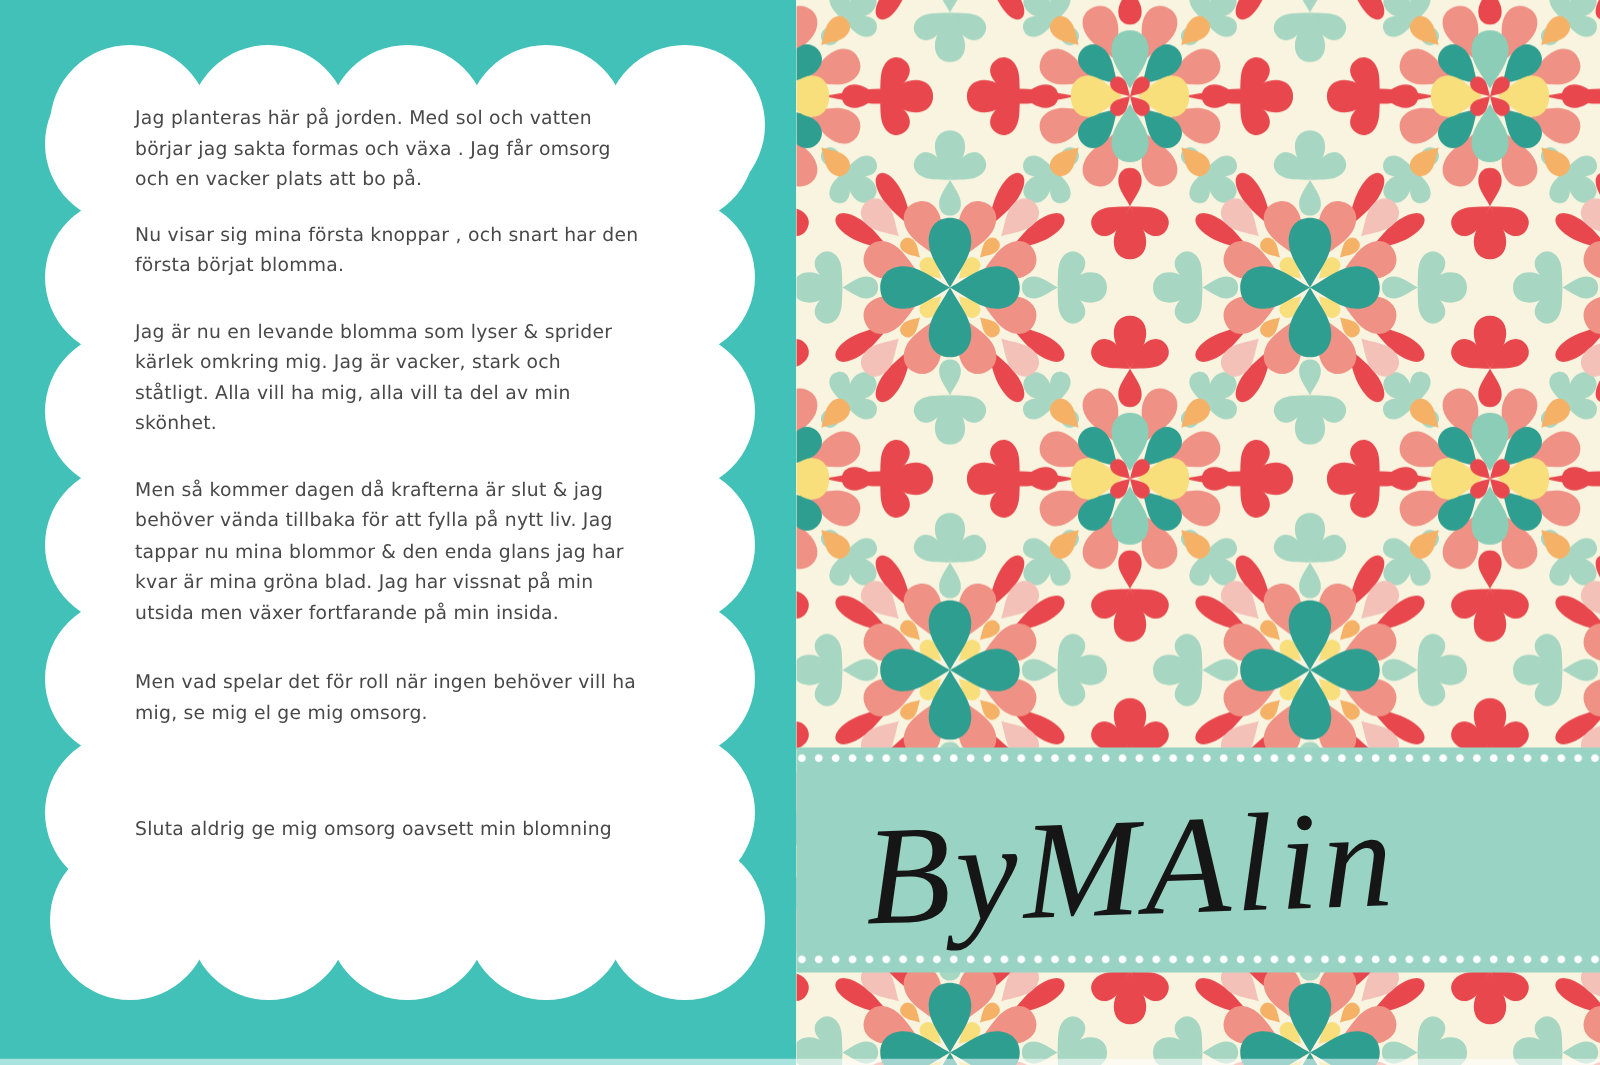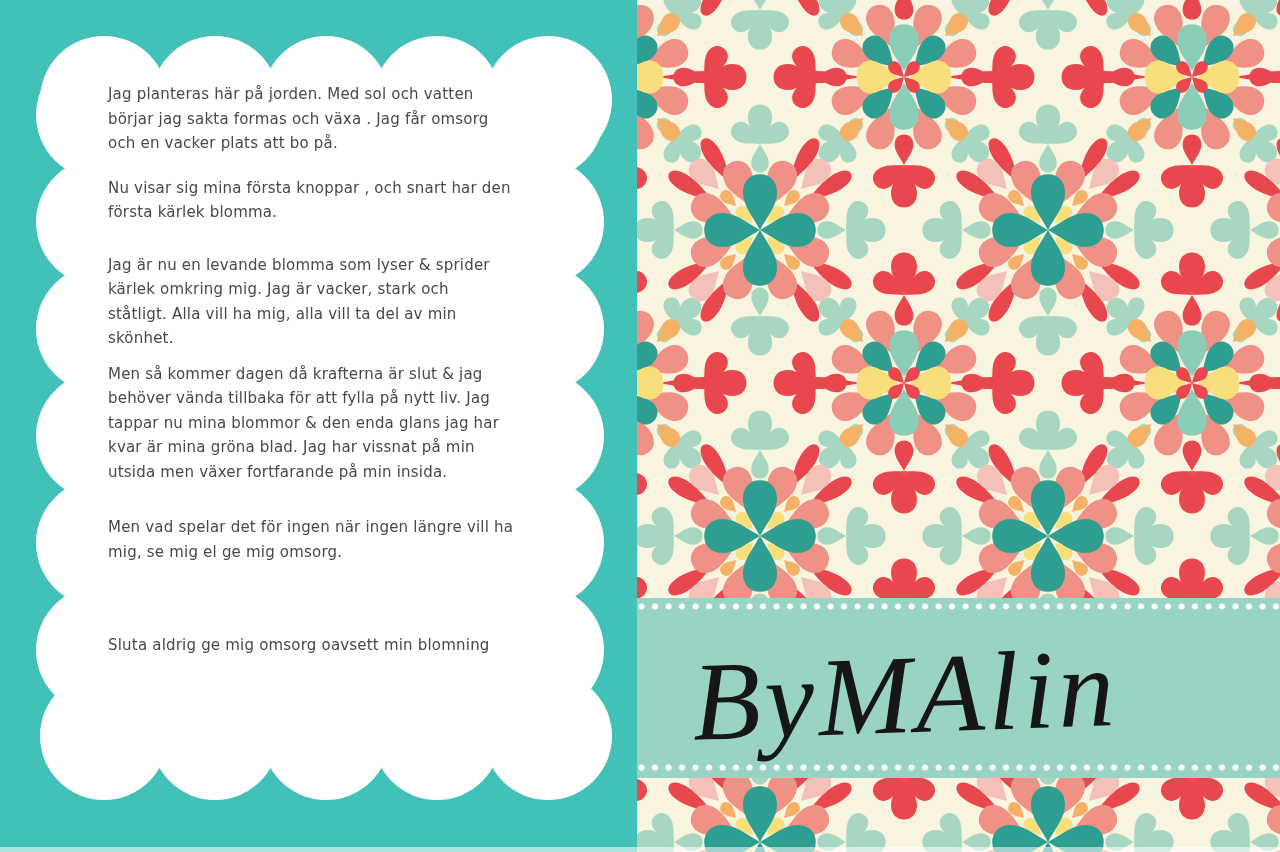--- a/index.html
+++ b/index.html
@@ -16,21 +16,21 @@
   .canvas{position:absolute;inset:0;width:1280px;height:852px;overflow:hidden}
 
   
   .left-panel{position:absolute;left:0;top:0;width:637px;height:852px;background:var(--left-bg);overflow:hidden}
   .card-svg{position:absolute;left:0;top:0}
   .poem{position:absolute;left:108px;top:82px;width:470px;color:var(--text-ink);
         font-size:15px;line-height:24.5px;letter-spacing:.2px}
   .poem p{white-space:pre-line}
   .poem p:nth-of-type(1){margin-bottom:20px}
   .poem p:nth-of-type(2){margin-bottom:28px}
-  .poem p:nth-of-type(3){margin-bottom:11px}
+  .poem p:nth-of-type(3){margin-bottom:29px}
   .poem p:nth-of-type(4){margin-bottom:31px}
   .poem p:nth-of-type(5){margin-bottom:69px}
   .poem p:nth-of-type(6){margin-bottom:90px}
 
   
   .right-panel{position:absolute;left:637px;top:0;width:643px;height:852px;overflow:hidden;background:var(--pattern-bg)}
   .banner{position:absolute;left:0;top:598px;width:643px;height:180px;background:var(--banner-bg)}
   .dots{position:absolute;left:0;width:100%;height:9px;
         background-image:radial-gradient(circle at 4.5px 4.5px,var(--banner-dot) 2.6px,rgba(255,255,255,0) 3.5px);
         background-size:13.5px 9px}
@@ -82,31 +82,31 @@
         <circle cx="540" cy="543" r="64"></circle>
           <circle cx="540" cy="650" r="64"></circle>
       </g>
     </svg>
 
     <div class="poem">
       <p>Jag planteras här på jorden. Med sol och vatten
 börjar jag sakta formas och växa . Jag får omsorg
 och en vacker plats att bo på.</p>
       <p>Nu visar sig mina första knoppar , och snart har den
-första kärlek blomma.</p>
+första börjat blomma.</p>
       <p>Jag är nu en levande blomma som lyser &amp; sprider
 kärlek omkring mig. Jag är vacker, stark och
 ståtligt. Alla vill ha mig, alla vill ta del av min
 skönhet.</p>
       <p>Men så kommer dagen då krafterna är slut &amp; jag
 behöver vända tillbaka för att fylla på nytt liv. Jag
 tappar nu mina blommor &amp; den enda glans jag har
 kvar är mina gröna blad. Jag har vissnat på min
 utsida men växer fortfarande på min insida.</p>
-      <p>Men vad spelar det för ingen när ingen längre vill ha
+      <p>Men vad spelar det för roll när ingen behöver vill ha
 mig, se mig el ge mig omsorg.</p>
       <p>Sluta aldrig ge mig omsorg oavsett min blomning</p>
     </div>
   </div>
 
   <div class="right-panel">
 
     <svg width="643" height="852" viewBox="0 0 643 852" aria-hidden="true" style="position:absolute;left:0;top:0">
       <defs>
 

